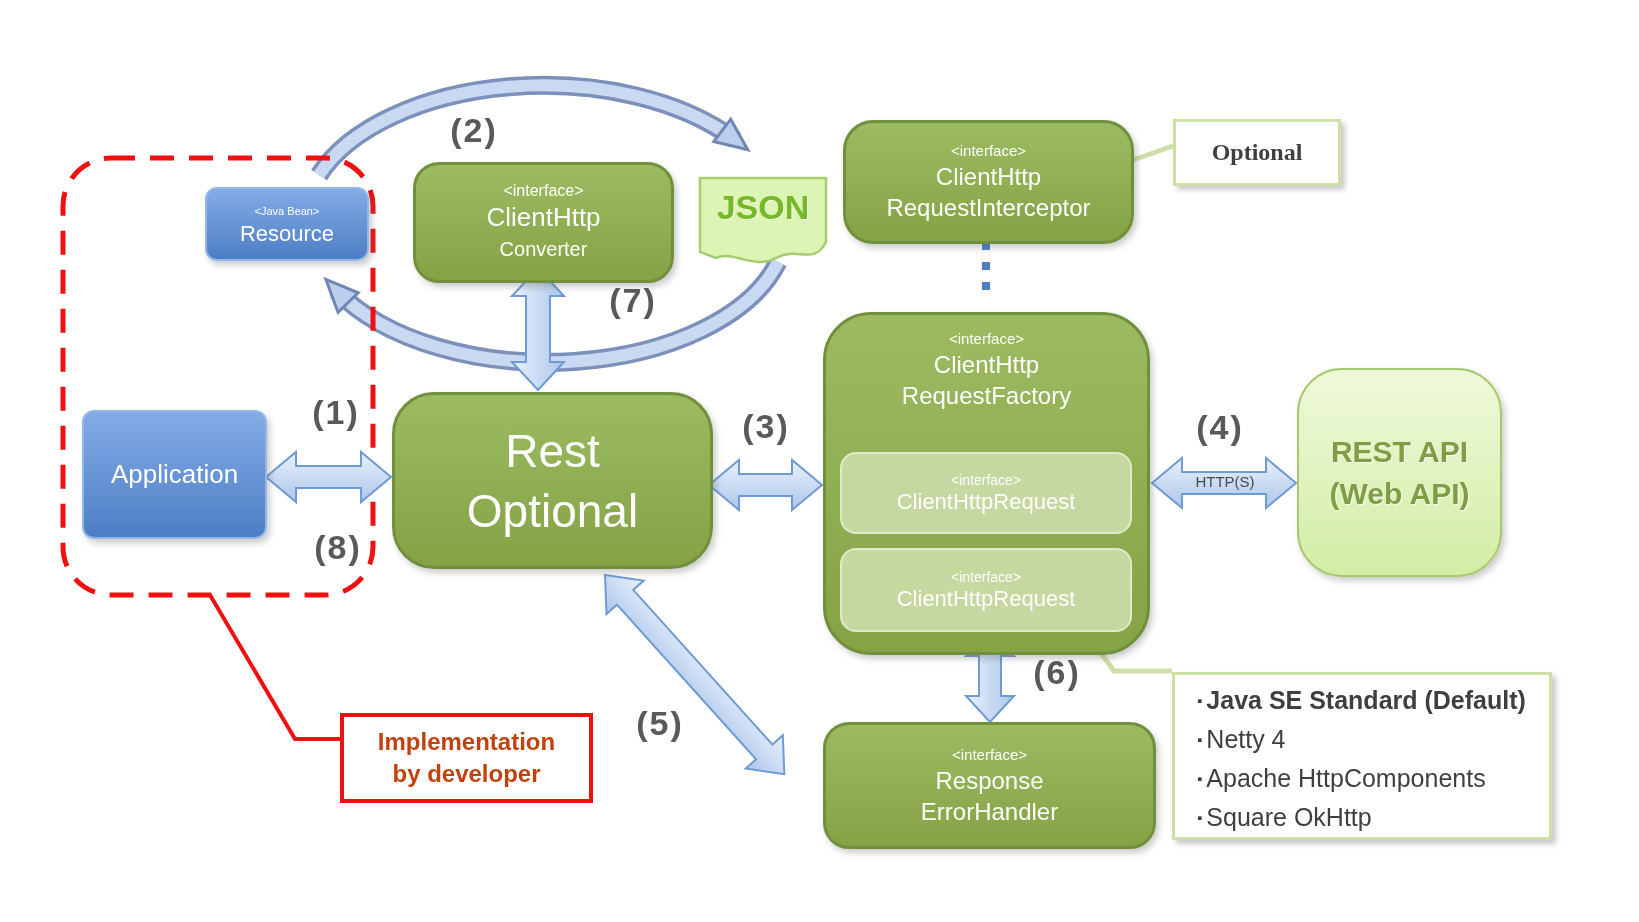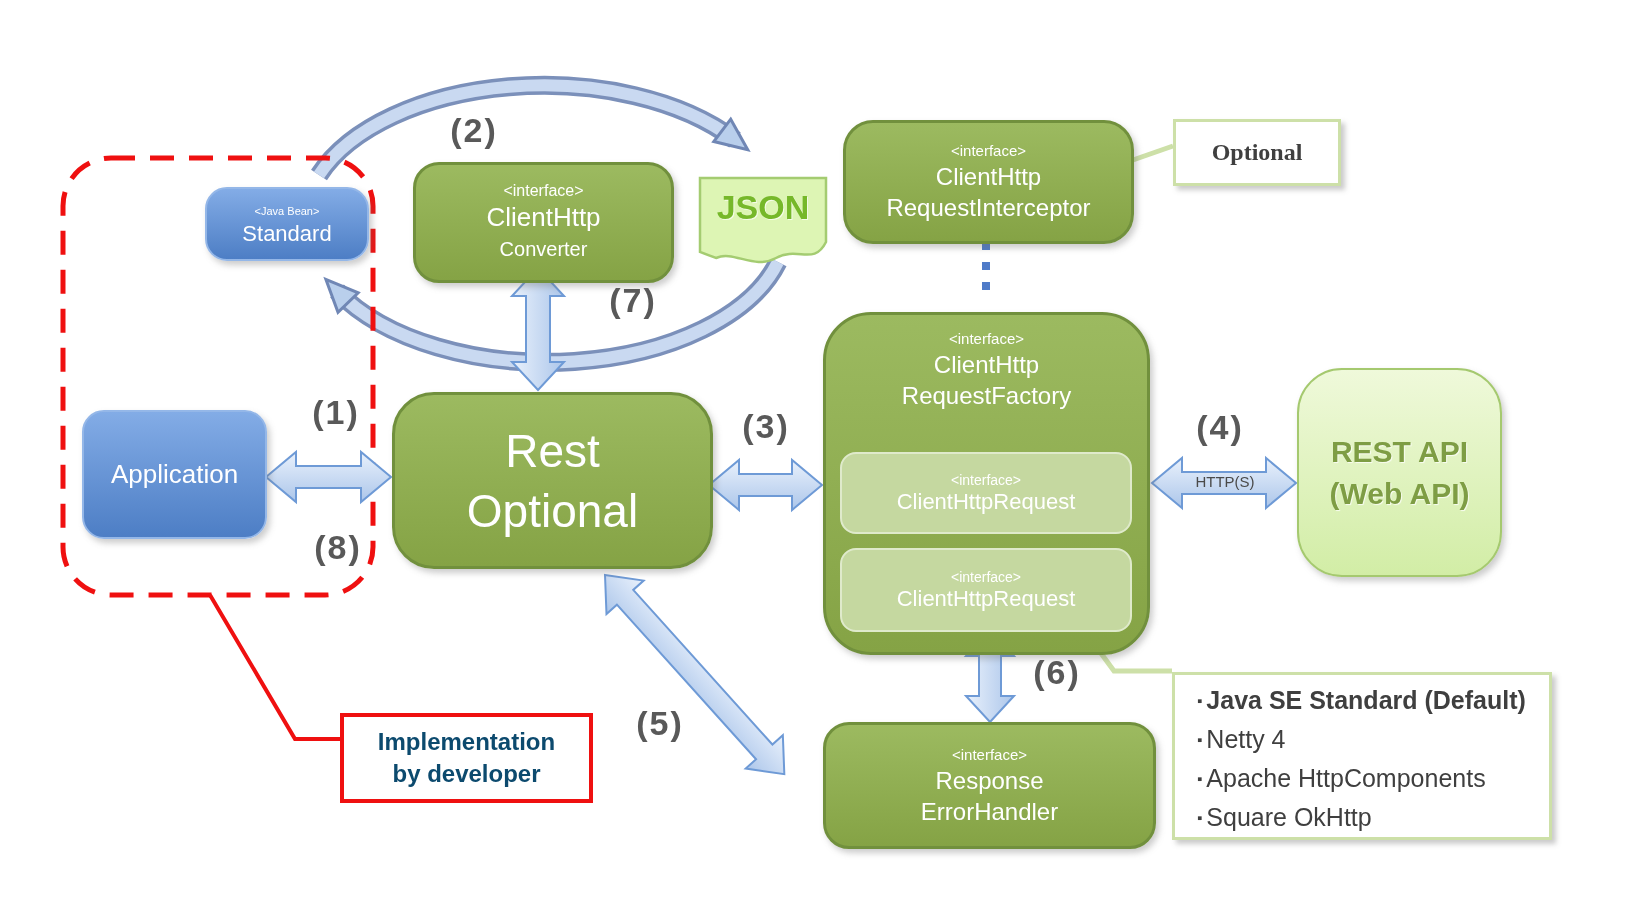--- a/index.html
+++ b/index.html
@@ -15,29 +15,29 @@
         box-shadow:3px 4px 6px rgba(110,110,110,.35);}
   .stereo{font-size:15px;line-height:20px;}
   .gname{font-size:24px;line-height:31px;}
   .lightbox{position:absolute;display:flex;flex-direction:column;align-items:center;justify-content:center;
         background:#c5d8a0;border:2px solid #dfeacb;border-radius:16px;color:#fff;text-align:center;}
   .lightbox .stereo{font-size:14px;line-height:18px;}
   .lightbox .gname{font-size:22px;line-height:26px;}
 
   
   .bbox{position:absolute;display:flex;flex-direction:column;align-items:center;justify-content:center;
-        background:linear-gradient(180deg,#83ace6,#4d7ec5);border:2px solid #94b7e8;border-radius:22px;
+        background:linear-gradient(180deg,#83ace6,#4d7ec5);border:2px solid #94b7e8;border-radius:12px;
         color:#fff;text-align:center;box-shadow:3px 4px 6px rgba(110,110,110,.35);}
 
   .num{position:absolute;transform:translate(-50%,-50%);font-size:34px;font-weight:bold;
        color:#595959;letter-spacing:2px;white-space:nowrap;}
 
   .callout{position:absolute;background:#ffffff;border:3px solid #cde0a8;
            box-shadow:4px 4px 5px rgba(140,140,140,.45);color:#3f3f3f;}
-  .redbox{position:absolute;background:#ffffff;border:4px solid #ef1010;color:#0c4a6e;
+  .redbox{position:absolute;background:#ffffff;border:4px solid #ef1010;color:#c2410c;
           display:flex;flex-direction:column;align-items:center;justify-content:center;
           font-weight:bold;font-size:24px;line-height:32px;text-align:center;}
 
   .list-item{font-size:25px;line-height:39px;color:#3f3f3f;white-space:nowrap;}
   .list-item .bullet{font-size:15px;vertical-align:3px;margin-right:4px;}
   .list-item.first{font-weight:bold;}
 
   .resttext{font-size:46px;line-height:60px;}
   .apitext{font-size:30px;line-height:42px;font-weight:bold;color:#7e9d44;
            text-shadow:1px 1px 1px rgba(255,255,255,.8);}
@@ -88,21 +88,21 @@
     <polygon points="266,477 296,452 296,466 361,466 361,452 391,477 361,502 361,488 296,488 296,502" fill="url(#gblueV)" stroke="#6e9ad6" stroke-width="2"></polygon>
     <polygon points="709,485 739,460 739,474 792,474 792,460 822,485 792,510 792,496 739,496 739,510" fill="url(#gblueV)" stroke="#6e9ad6" stroke-width="2"></polygon>
     <polygon points="1152,483 1182,458 1182,472 1266,472 1266,458 1296,483 1266,508 1266,494 1182,494 1182,508" fill="url(#gblueV)" stroke="#6e9ad6" stroke-width="2"></polygon>
     <polygon points="538,268 564,296 550,296 550,362 564,362 538,390 512,362 526,362 526,296 512,296" fill="url(#gblueH)" stroke="#6e9ad6" stroke-width="2"></polygon>
     <polygon points="990,630 1014,656 1001,656 1001,696 1014,696 990,722 966,696 979,696 979,656 966,656" fill="url(#gblueH)" stroke="#6e9ad6" stroke-width="2"></polygon>
     <polygon transform="translate(605,575) rotate(48)" points="0,0 30,-25 30,-11 238,-11 238,-25 268,0 238,25 238,11 30,11 30,25" fill="url(#gblueV)" stroke="#6e9ad6" stroke-width="2"></polygon>
   </svg>
 
   <div class="bbox" style="left:205px;top:187px;width:160px;height:70px;">
     <div class="stereo" style="font-size:11px;">&lt;Java Bean&gt;</div>
-    <div style="font-size:22px;line-height:26px;">Standard</div>
+    <div style="font-size:22px;line-height:26px;">Resource</div>
   </div>
 
   <div class="bbox" style="left:82px;top:410px;width:181px;height:125px;font-size:26px;">
     <div>Application</div>
   </div>
 
   <div class="gbox" style="left:413px;top:162px;width:255px;height:115px;border-radius:26px;">
     <div class="stereo" style="font-size:16px;">&lt;interface&gt;</div>
     <div class="gname" style="font-size:26px;line-height:32px;">ClientHttp</div>
     <div class="gname" style="font-size:20px;line-height:32px;">Converter</div>

